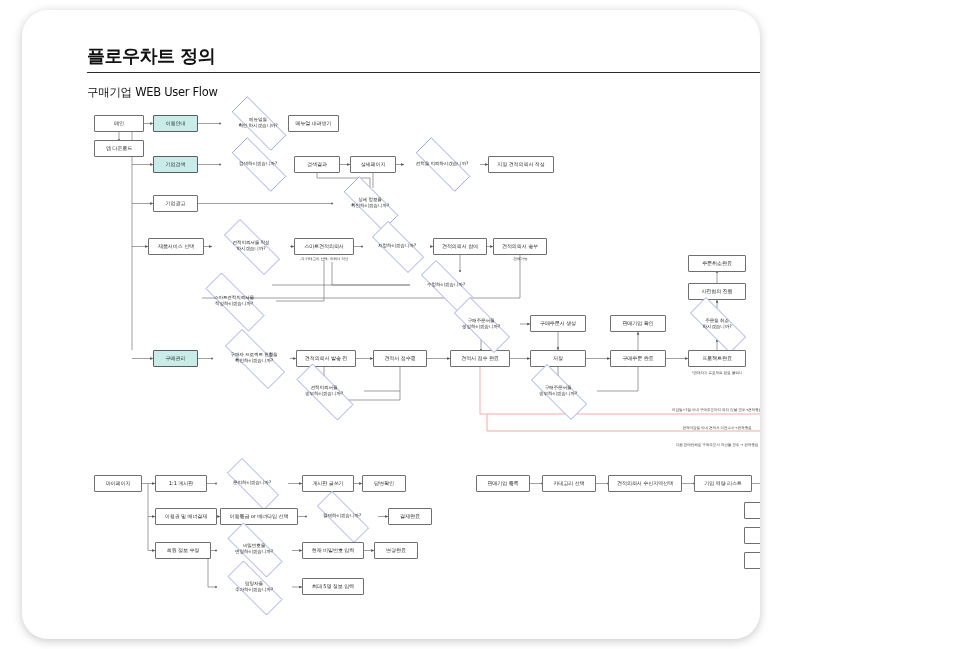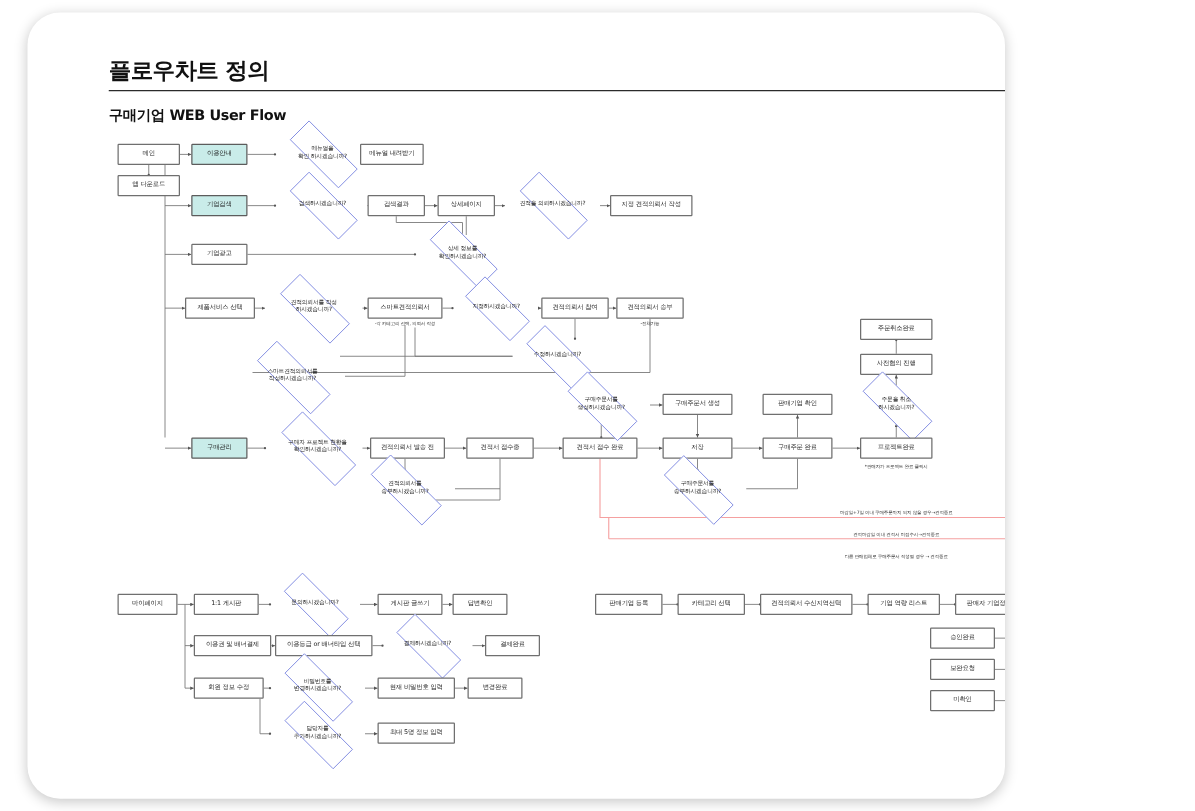--- a/index.html
+++ b/index.html
@@ -9,32 +9,31 @@
   }
   #page{
     position:absolute;left:0;top:0;width:956px;height:649px;
     background:#fff;
   }
   .card{
     position:absolute;left:22px;top:10px;width:738px;height:629px;
     background:#ffffff;border-radius:26px;
     box-shadow:0 2px 10px rgba(0,0,0,.22);
     overflow:hidden;
-    padding-left:44px;
   }
   .page-title{
     position:absolute;left:65px;top:34px;
     font-size:18px;font-weight:bold;color:#111;letter-spacing:-.5px;
   }
   .title-rule{
     position:absolute;left:65px;top:62px;width:826px;height:1px;background:#2b2b2b;
   }
   .section-title{
     position:absolute;left:65px;top:75px;
-    font-size:11.5px;font-weight:bold;color:#111;letter-spacing:-.3px;
+    font-size:11.5px;font-weight:normal;color:#111;letter-spacing:-.3px;
   }
   #canvas{position:absolute;left:0;top:0;width:912px;height:629px;}
   .node{
     position:absolute;box-sizing:border-box;
     display:flex;align-items:center;justify-content:center;text-align:center;
     font-size:5.1px;line-height:1.25;letter-spacing:-.15px;
     color:#1b1b1b;padding:1px 2px;
     border:1px solid #6f6f6f;background:#ffffff;
     border-radius:1px;
   }

